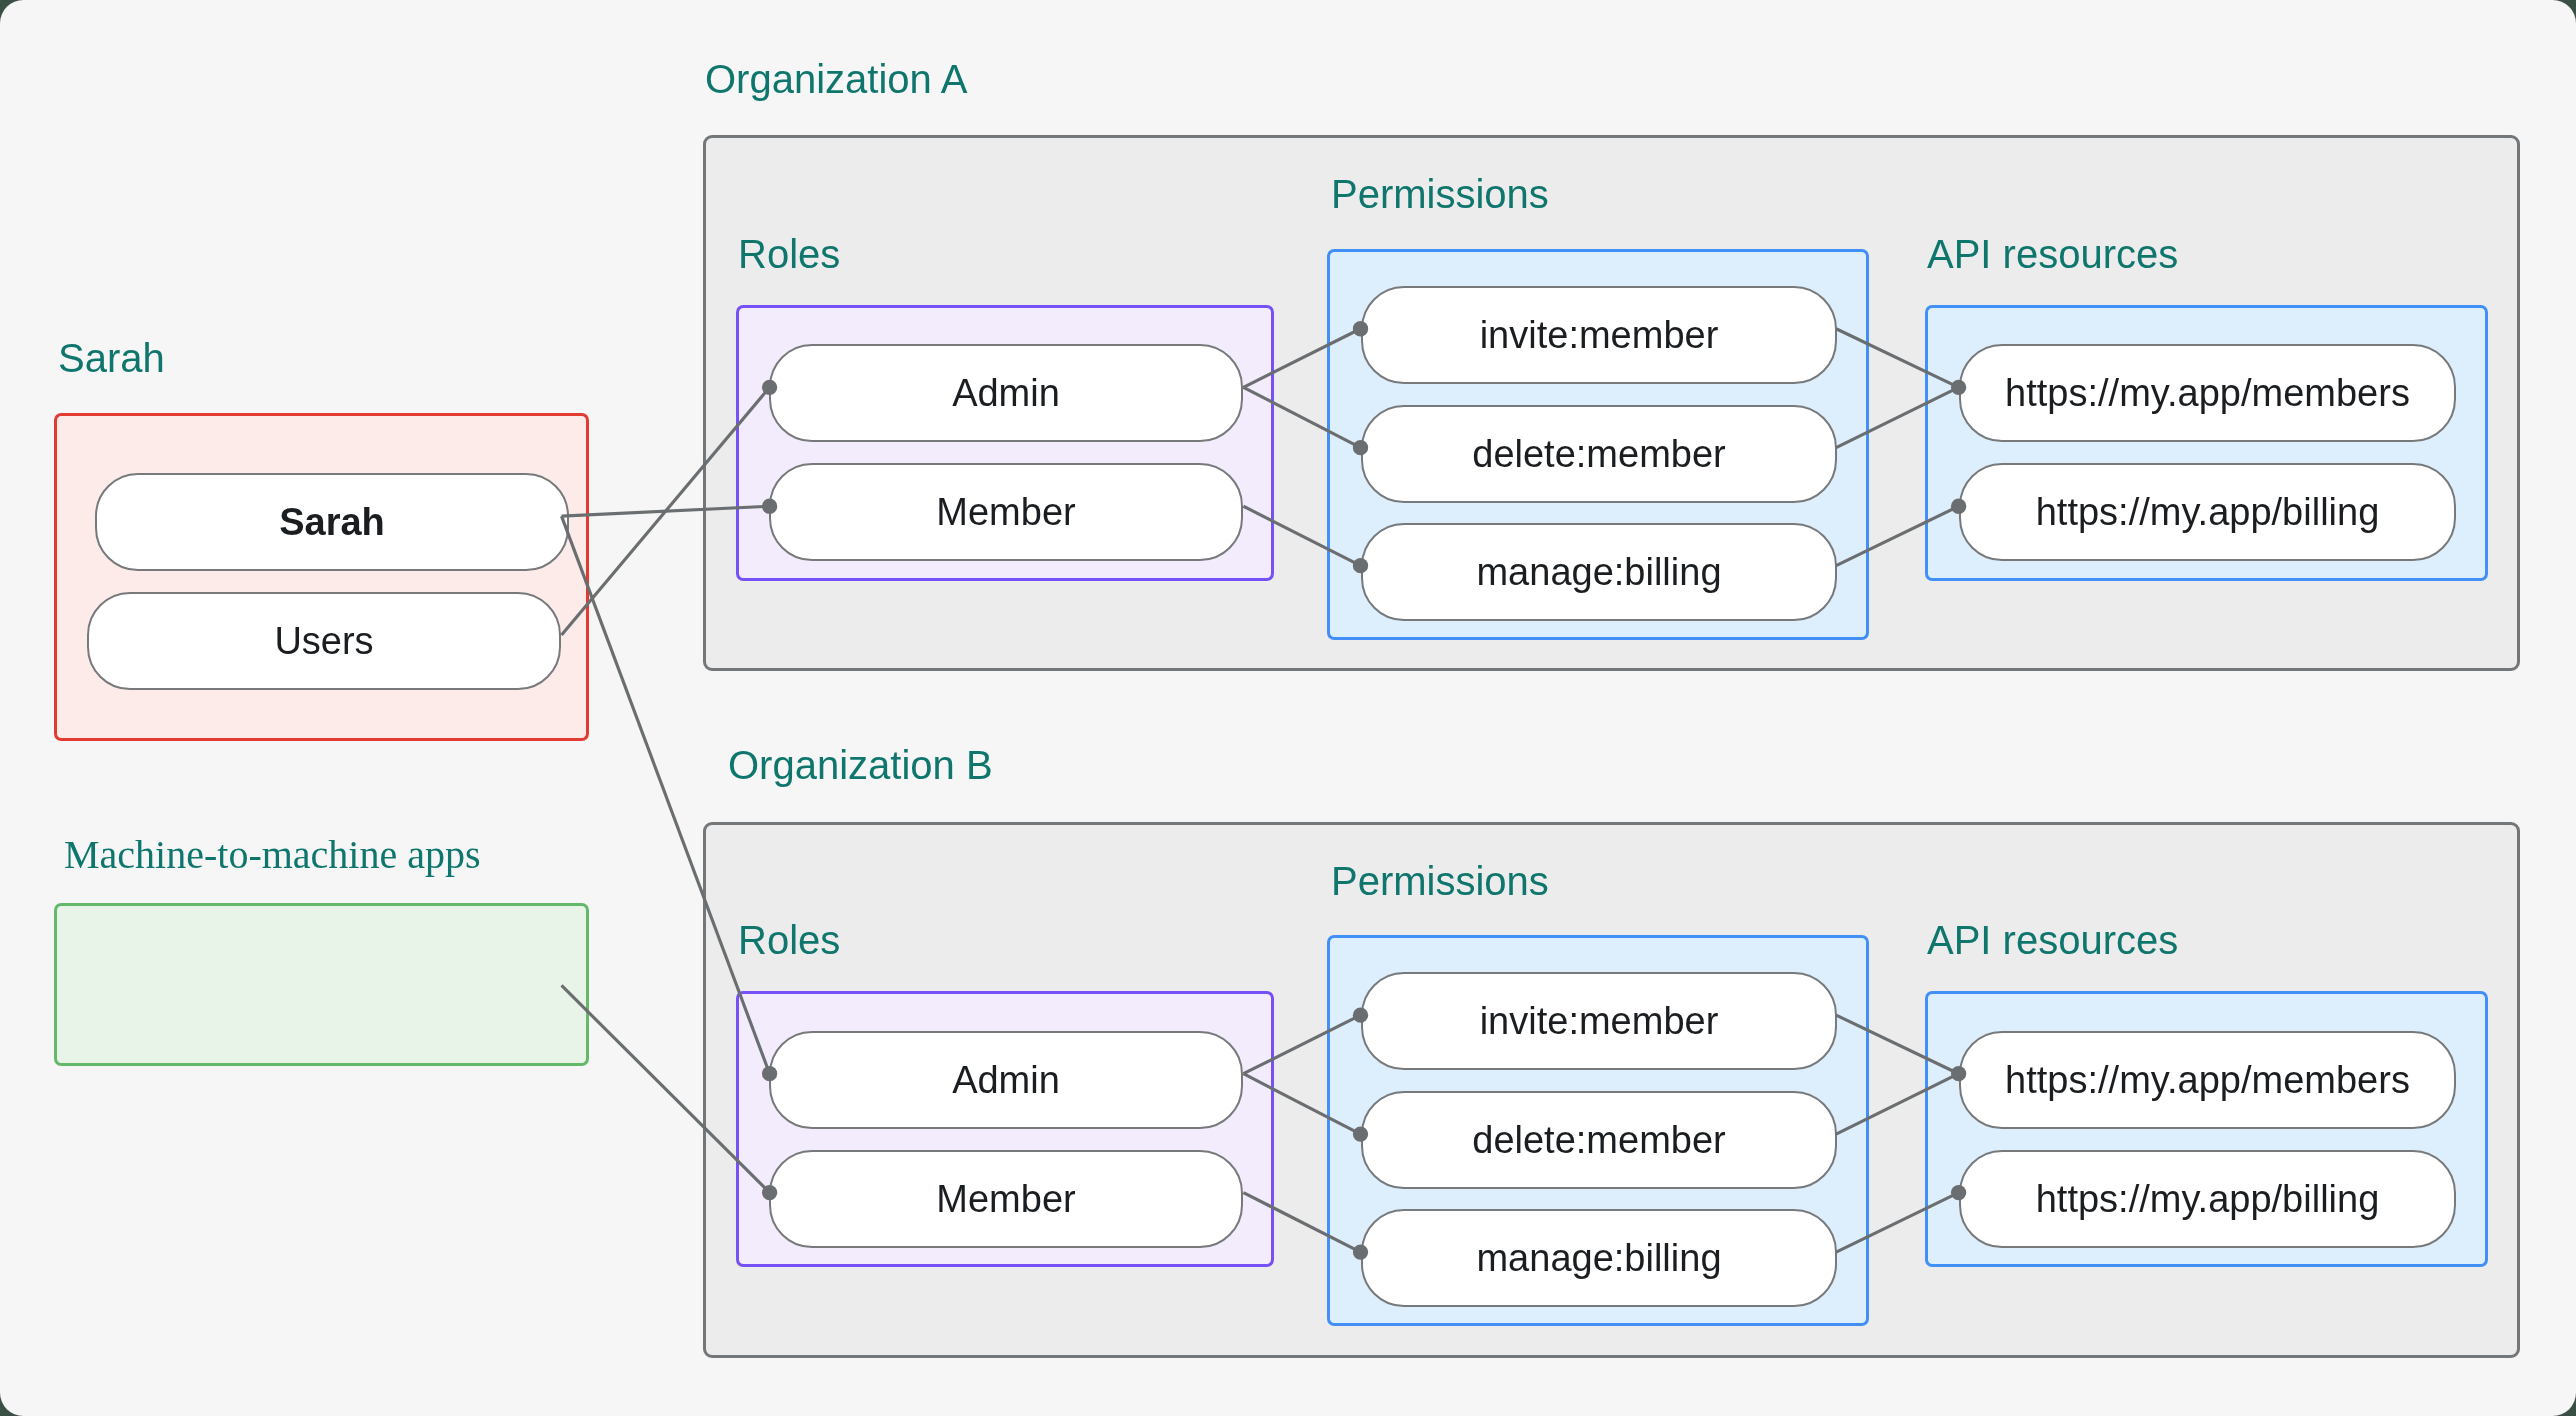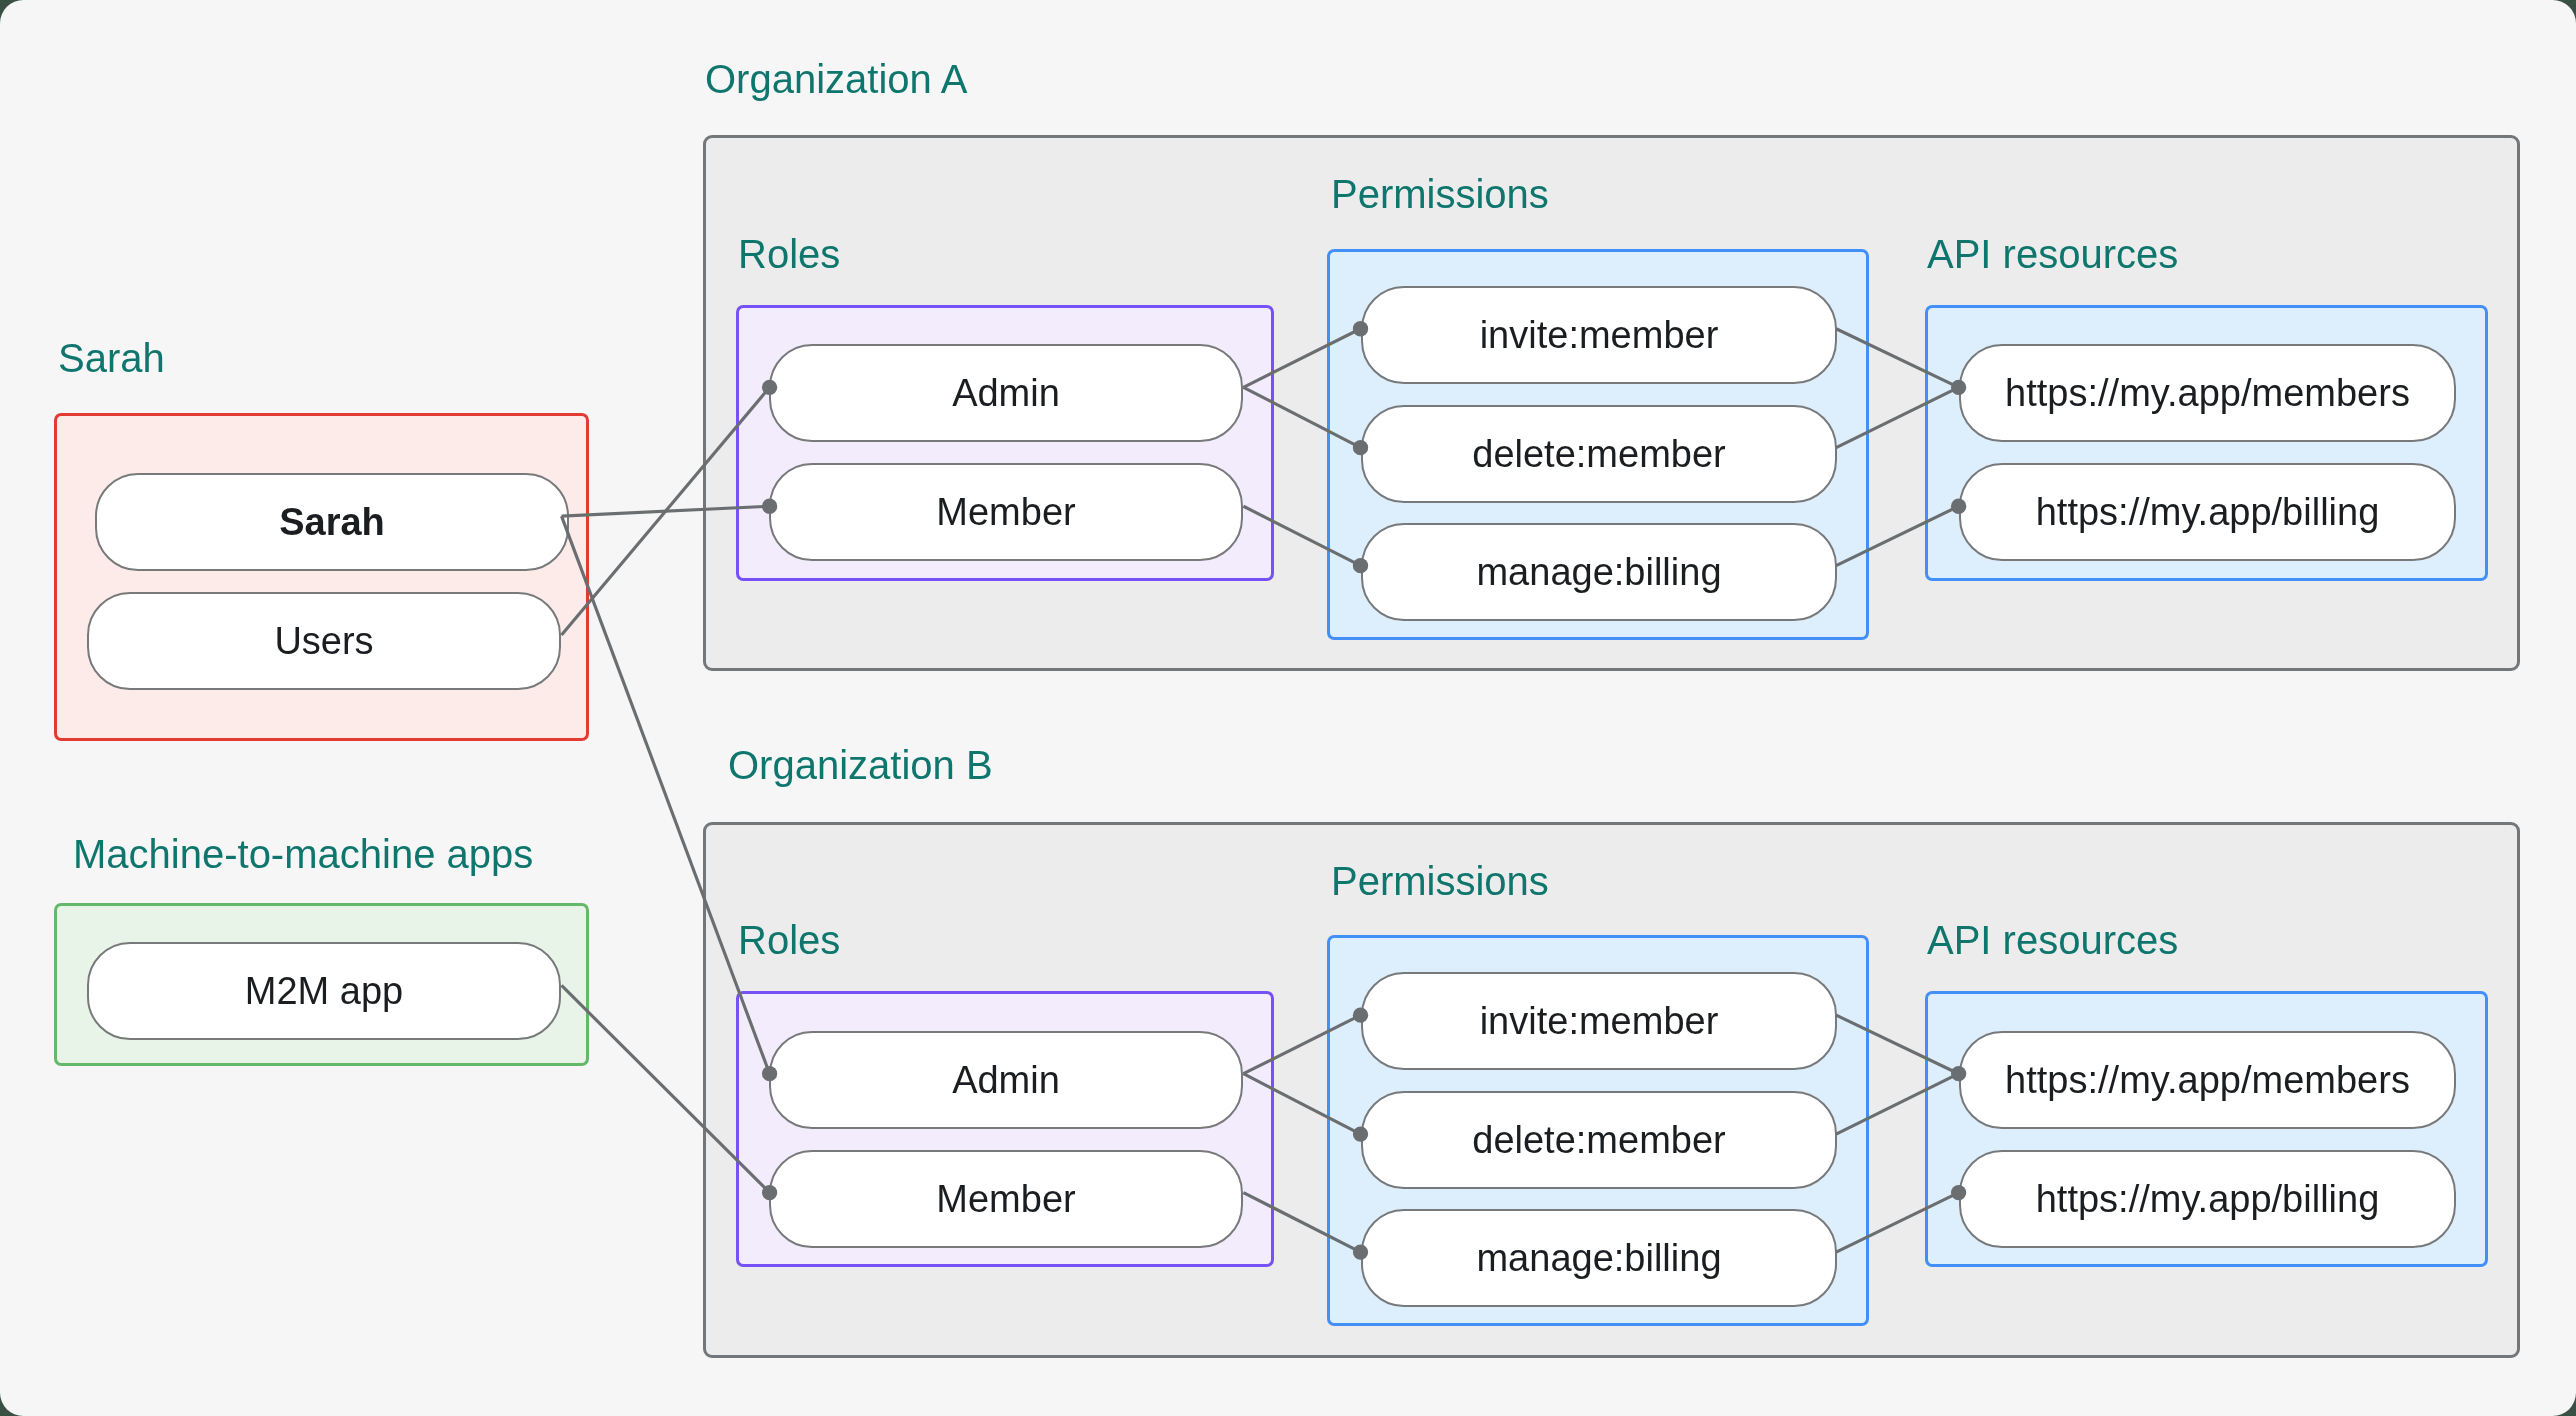--- a/index.html
+++ b/index.html
@@ -74,35 +74,34 @@
 
   <div class="group-box roles-box" style="left:736px; top:305px; width:538px; height:276px;"></div>
   <div class="group-box blue-box" style="left:1327px; top:249px; width:542px; height:391px;"></div>
   <div class="group-box blue-box" style="left:1925px; top:305px; width:563px; height:276px;"></div>
 
   <div class="group-box roles-box" style="left:736px; top:991px; width:538px; height:276px;"></div>
   <div class="group-box blue-box" style="left:1327px; top:935px; width:542px; height:391px;"></div>
   <div class="group-box blue-box" style="left:1925px; top:991px; width:563px; height:276px;"></div>
 
   <div class="section-label" style="left:58px; top:335px;">Sarah</div>
-  <div class="section-label" style="left:73px; top:831px;">Machine-to-machine apps</div>
+  <div class="section-label" style="left:64px; top:831px;font-family:Liberation Serif, serif;">Machine-to-machine apps</div>
 
   <div class="section-label" style="left:705px; top:56px;">Organization A</div>
   <div class="section-label" style="left:738px; top:231px;">Roles</div>
   <div class="section-label" style="left:1331px; top:171px;">Permissions</div>
   <div class="section-label" style="left:1927px; top:231px;">API resources</div>
 
   <div class="section-label" style="left:705px; top:742px;margin-left:23px;">Organization B</div>
   <div class="section-label" style="left:738px; top:917px;">Roles</div>
   <div class="section-label" style="left:1331px; top:858px;">Permissions</div>
   <div class="section-label" style="left:1927px; top:917px;">API resources</div>
 
   <div class="pill" style="left:95px; top:473px; width:474px;font-weight:bold;">Sarah</div>
   <div class="pill" style="left:87px; top:592px; width:474px;">Users</div>
-  <div class="pill" style="left:87px; top:942px; width:474px;">M2M app</div>
 
   <div class="pill" style="left:769px; top:344px; width:474px;">Admin</div>
   <div class="pill" style="left:769px; top:463px; width:474px;">Member</div>
 
   <div class="pill" style="left:1361px; top:286px; width:476px;">invite:member</div>
   <div class="pill" style="left:1361px; top:405px; width:476px;">delete:member</div>
   <div class="pill" style="left:1361px; top:523px; width:476px;">manage:billing</div>
 
   <div class="pill" style="left:1959px; top:344px; width:497px;">https://my.app/members</div>
   <div class="pill" style="left:1959px; top:463px; width:497px;">https://my.app/billing</div>

